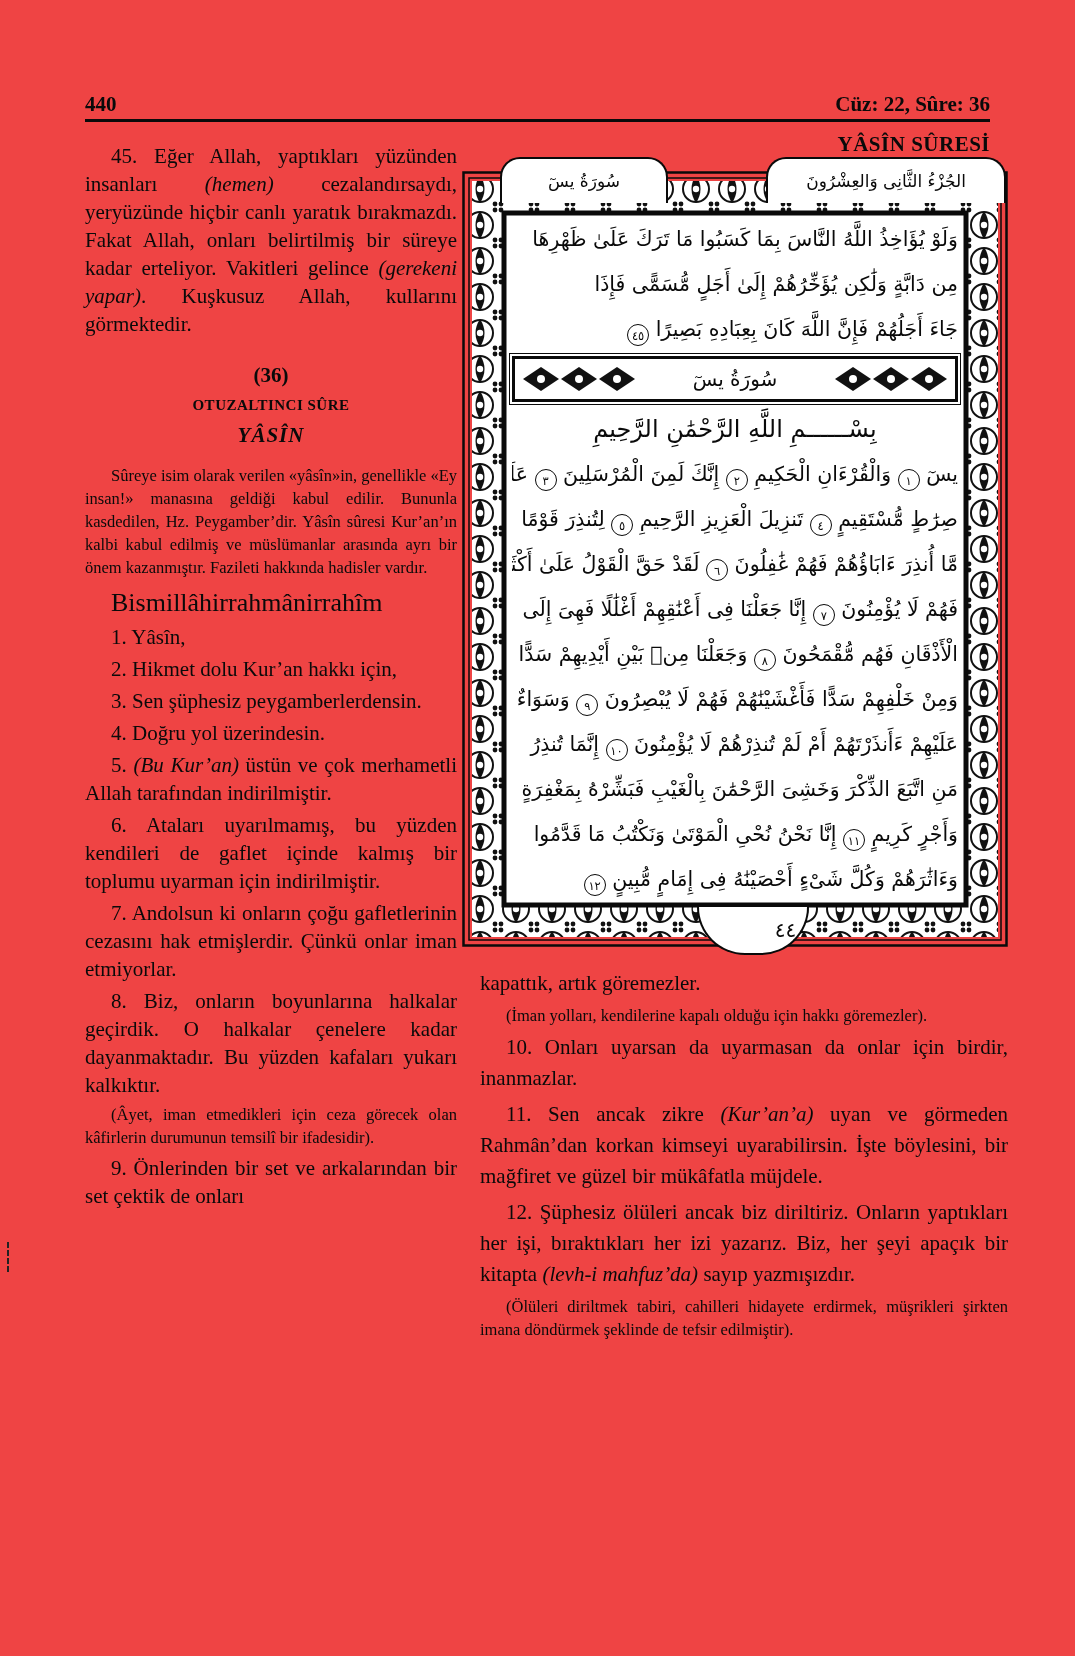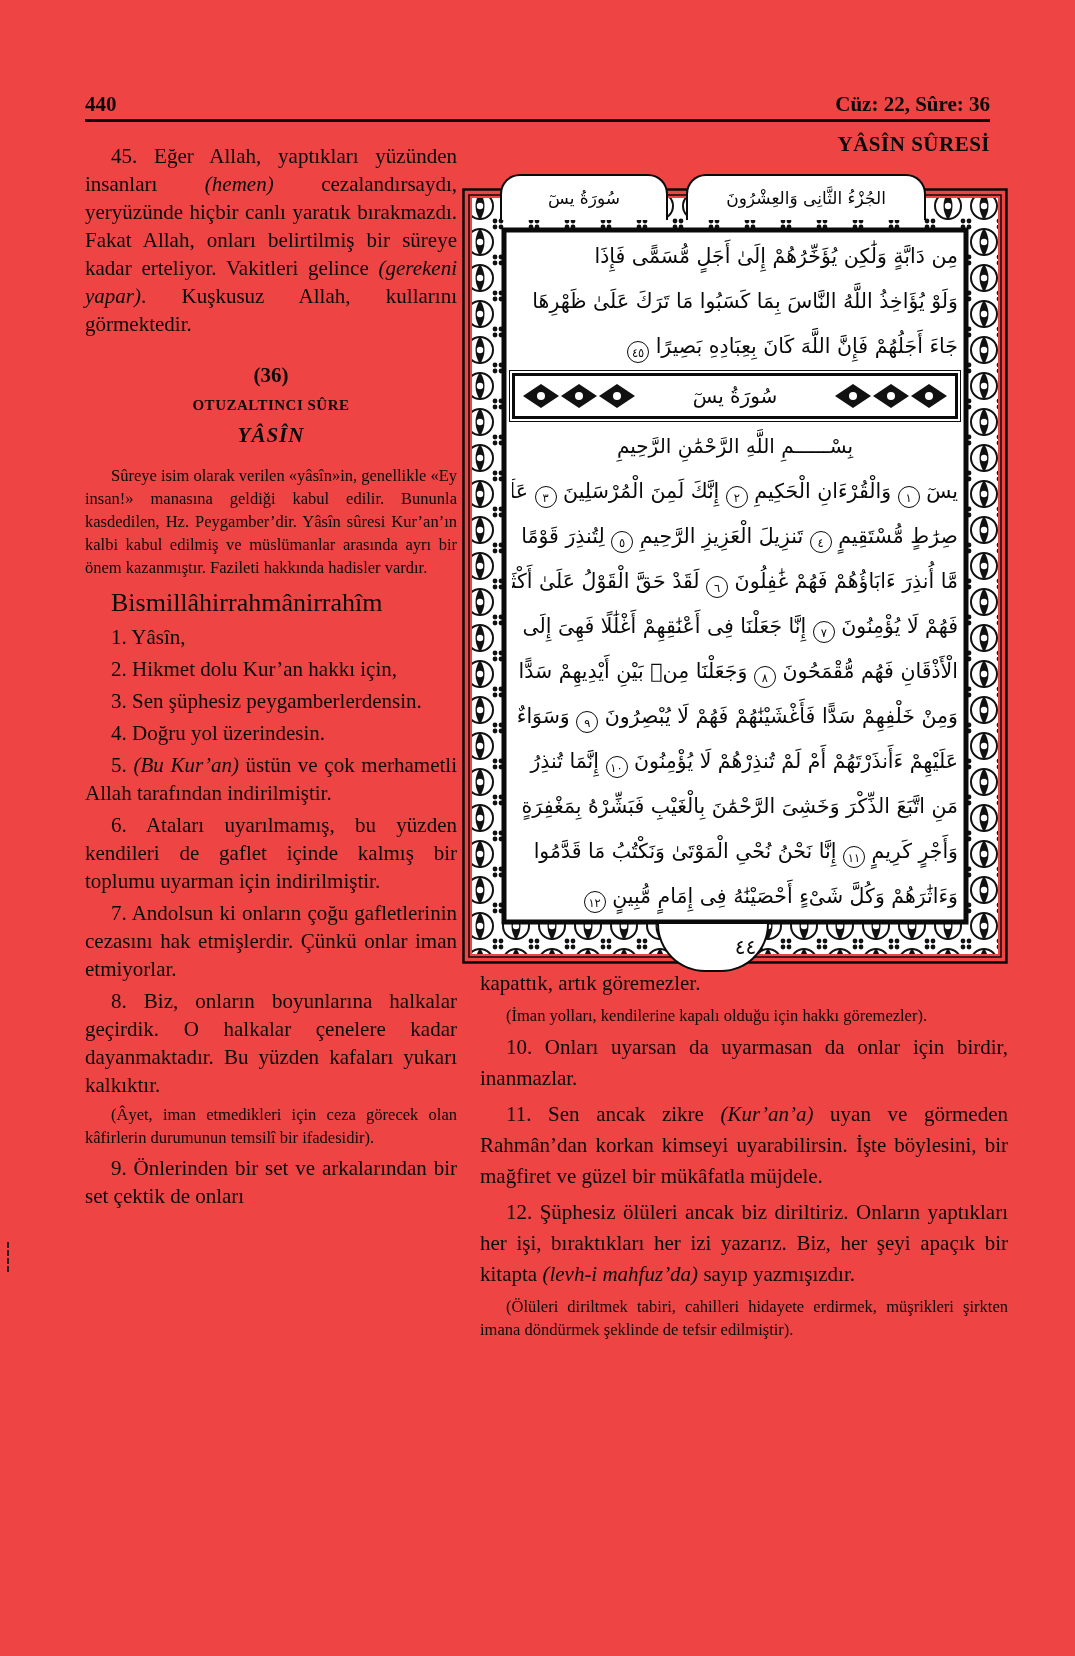--- a/index.html
+++ b/index.html
@@ -22,21 +22,21 @@
   .col-right .body-p{line-height:31px;margin-bottom:5px;}
   .noindent{text-indent:0;}
   .note-p{font-size:16.5px;line-height:23px;text-align:justify;margin:3px 0 5px 0;text-indent:26px;}
   .it{font-style:italic;}
   .head-block{text-align:center;margin:22px 0 14px 0;}
   .head-num{font-size:21px;font-weight:bold;line-height:30px;}
   .head-title{font-size:15px;font-weight:bold;line-height:30px;letter-spacing:.5px;}
   .head-sub{font-size:21px;font-weight:bold;font-style:italic;line-height:30px;letter-spacing:1px;}
   .bismillah-tr{font-size:26px;line-height:28px;margin:10px 0 6px 0;text-indent:26px;}
   
-  .mushaf{position:absolute;left:462px;top:174px;width:502px;height:790px;}
+  .mushaf{position:absolute;left:462px;top:157px;width:546px;height:790px;padding-left:36px;}
   .frame-svg{position:absolute;left:0;top:14px;}
   .cart{
     position:absolute;top:0;height:46px;background:#fff;border:2.5px solid #0a0a0a;
     border-bottom:none;border-radius:20px 20px 0 0;display:flex;align-items:center;justify-content:center;
     font-family:"DejaVu Sans",sans-serif;font-size:17px;direction:rtl;padding:0 10px;box-sizing:border-box;
   }
   .cart-left{left:38px;width:168px;}
   .cart-right{right:38px;width:240px;}
   .m-text{
     position:absolute;left:50px;top:60px;width:446px;height:684px;
@@ -50,21 +50,21 @@
   .vmark{
     display:inline-block;width:22px;height:22px;border:1.6px solid #0a0a0a;border-radius:50%;
     font-size:11.5px;line-height:22px;vertical-align:-4px;background:#fff;
     text-align-last:center;box-sizing:border-box;
   }
   .m-band{
     height:46px;margin:4px 0;border:3px solid #0a0a0a;outline:1.5px solid #0a0a0a;outline-offset:2px;
     display:flex;align-items:center;justify-content:space-between;padding:0 4px;box-sizing:border-box;
   }
   .m-band-title{font-size:20px;}
-  .m-bismillah{height:46px;line-height:46px;font-size:20px;text-align:center;text-align-last:center;}
+  .m-bismillah{height:46px;line-height:46px;font-size:24px;text-align:center;text-align-last:center;}
   .m-tab{
     position:absolute;left:50%;bottom:-8px;transform:translateX(-50%);
     width:108px;height:46px;background:#fff;border:2.5px solid #0a0a0a;border-top:none;
     border-radius:0 0 52px 52px;display:flex;align-items:center;justify-content:flex-end;
     font-family:"DejaVu Sans",sans-serif;font-size:20px;
   }
   
   .artifact{position:absolute;left:7px;top:1242px;height:30px;width:0;border-left:2.5px dashed #222;}
 </style>
 </head>
@@ -122,22 +122,22 @@
 
     <div class="cart cart-left">
       <span>سُورَةُ يسٓ</span>
     </div>
     <div class="cart cart-right">
       <span>الجُزْءُ الثَّانِى وَالعِشْرُونَ</span>
     </div>
 
     <div class="m-text">
       <div>
+          <div class="m-line"><span>وَلَوْ يُؤَاخِذُ اللَّهُ النَّاسَ بِمَا كَسَبُوا مَا تَرَكَ عَلَىٰ ظَهْرِهَا</span></div>
           <div class="m-line"><span>مِن دَابَّةٍ وَلَٰكِن يُؤَخِّرُهُمْ إِلَىٰ أَجَلٍ مُّسَمًّى فَإِذَا</span></div>
-          <div class="m-line"><span>وَلَوْ يُؤَاخِذُ اللَّهُ النَّاسَ بِمَا كَسَبُوا مَا تَرَكَ عَلَىٰ ظَهْرِهَا</span></div>
           <div class="m-line"><span>جَاءَ أَجَلُهُمْ فَإِنَّ اللَّهَ كَانَ بِعِبَادِهِ بَصِيرًا </span><span class="vmark">٤٥</span></div>
         </div>
 
       <div class="m-band">
         <svg width="120" height="32" viewBox="0 0 120 32">
           <path d="M4 16 L22 4 L40 16 L22 28 Z" fill="#111"></path>
             <circle cx="22" cy="16" r="4" fill="#fff"></circle>
           <path d="M42 16 L60 4 L78 16 L60 28 Z" fill="#111"></path>
             <circle cx="60" cy="16" r="4" fill="#fff"></circle>
           <path d="M80 16 L98 4 L116 16 L98 28 Z" fill="#111"></path>

